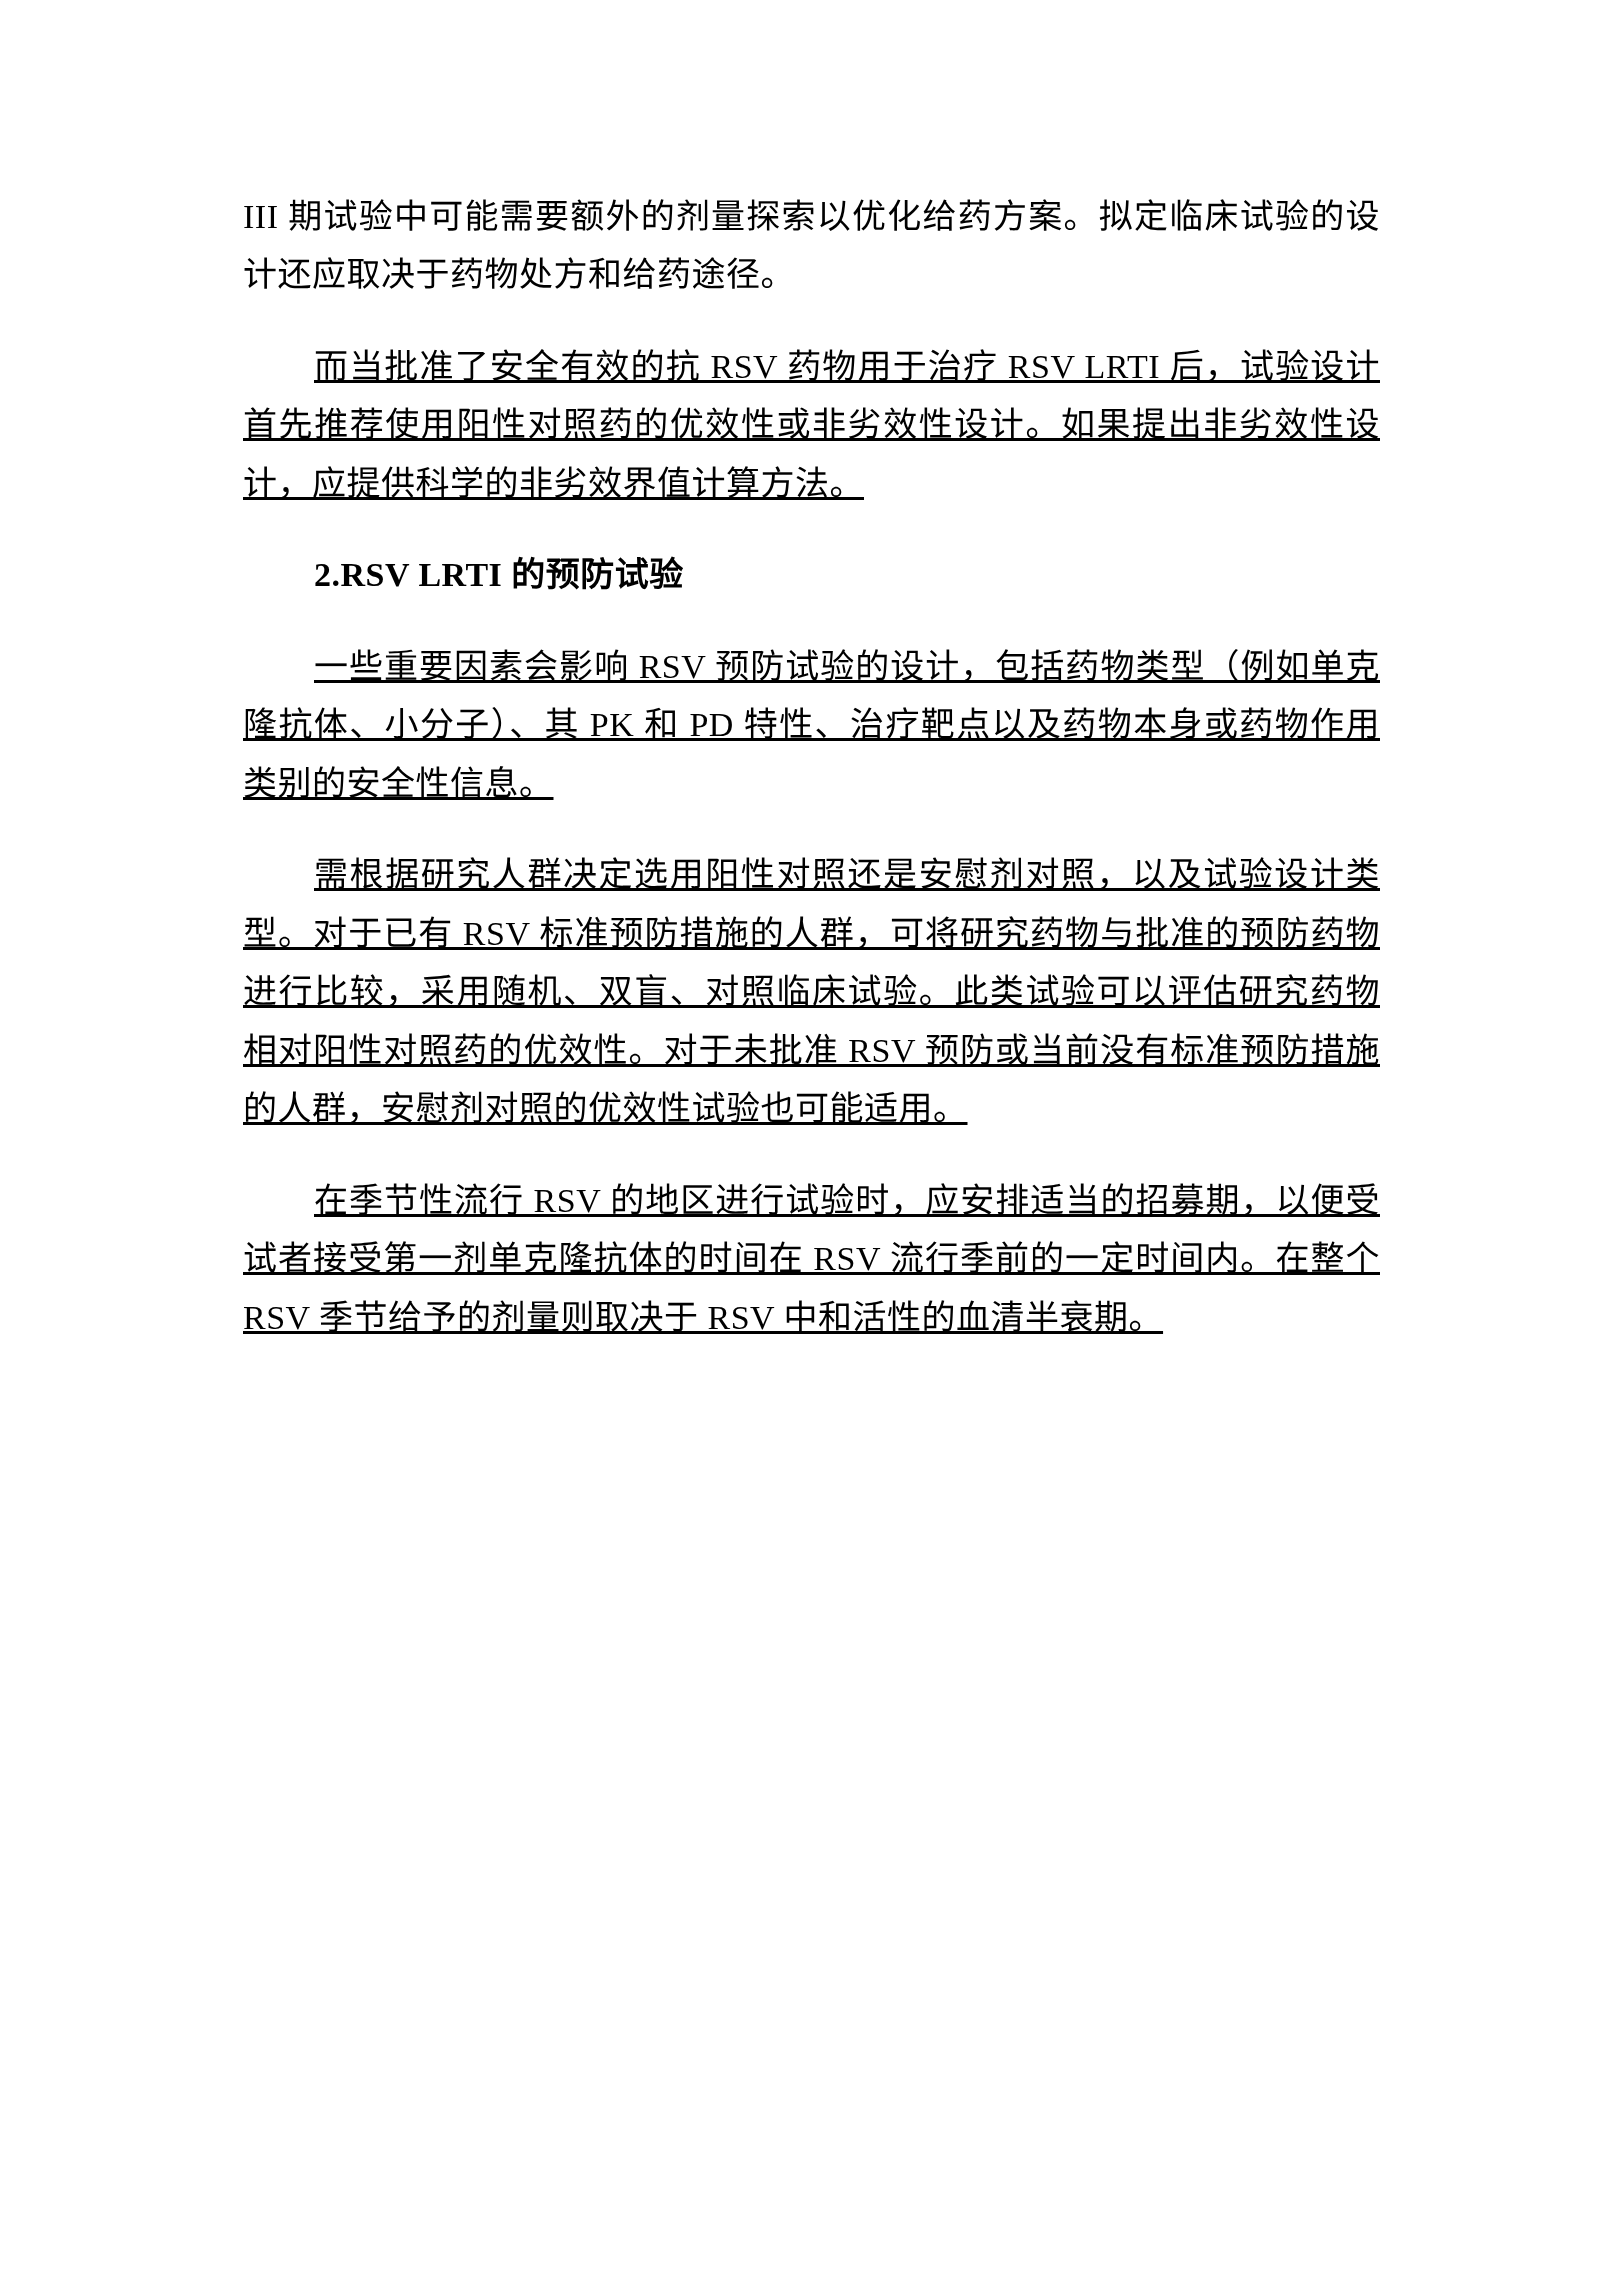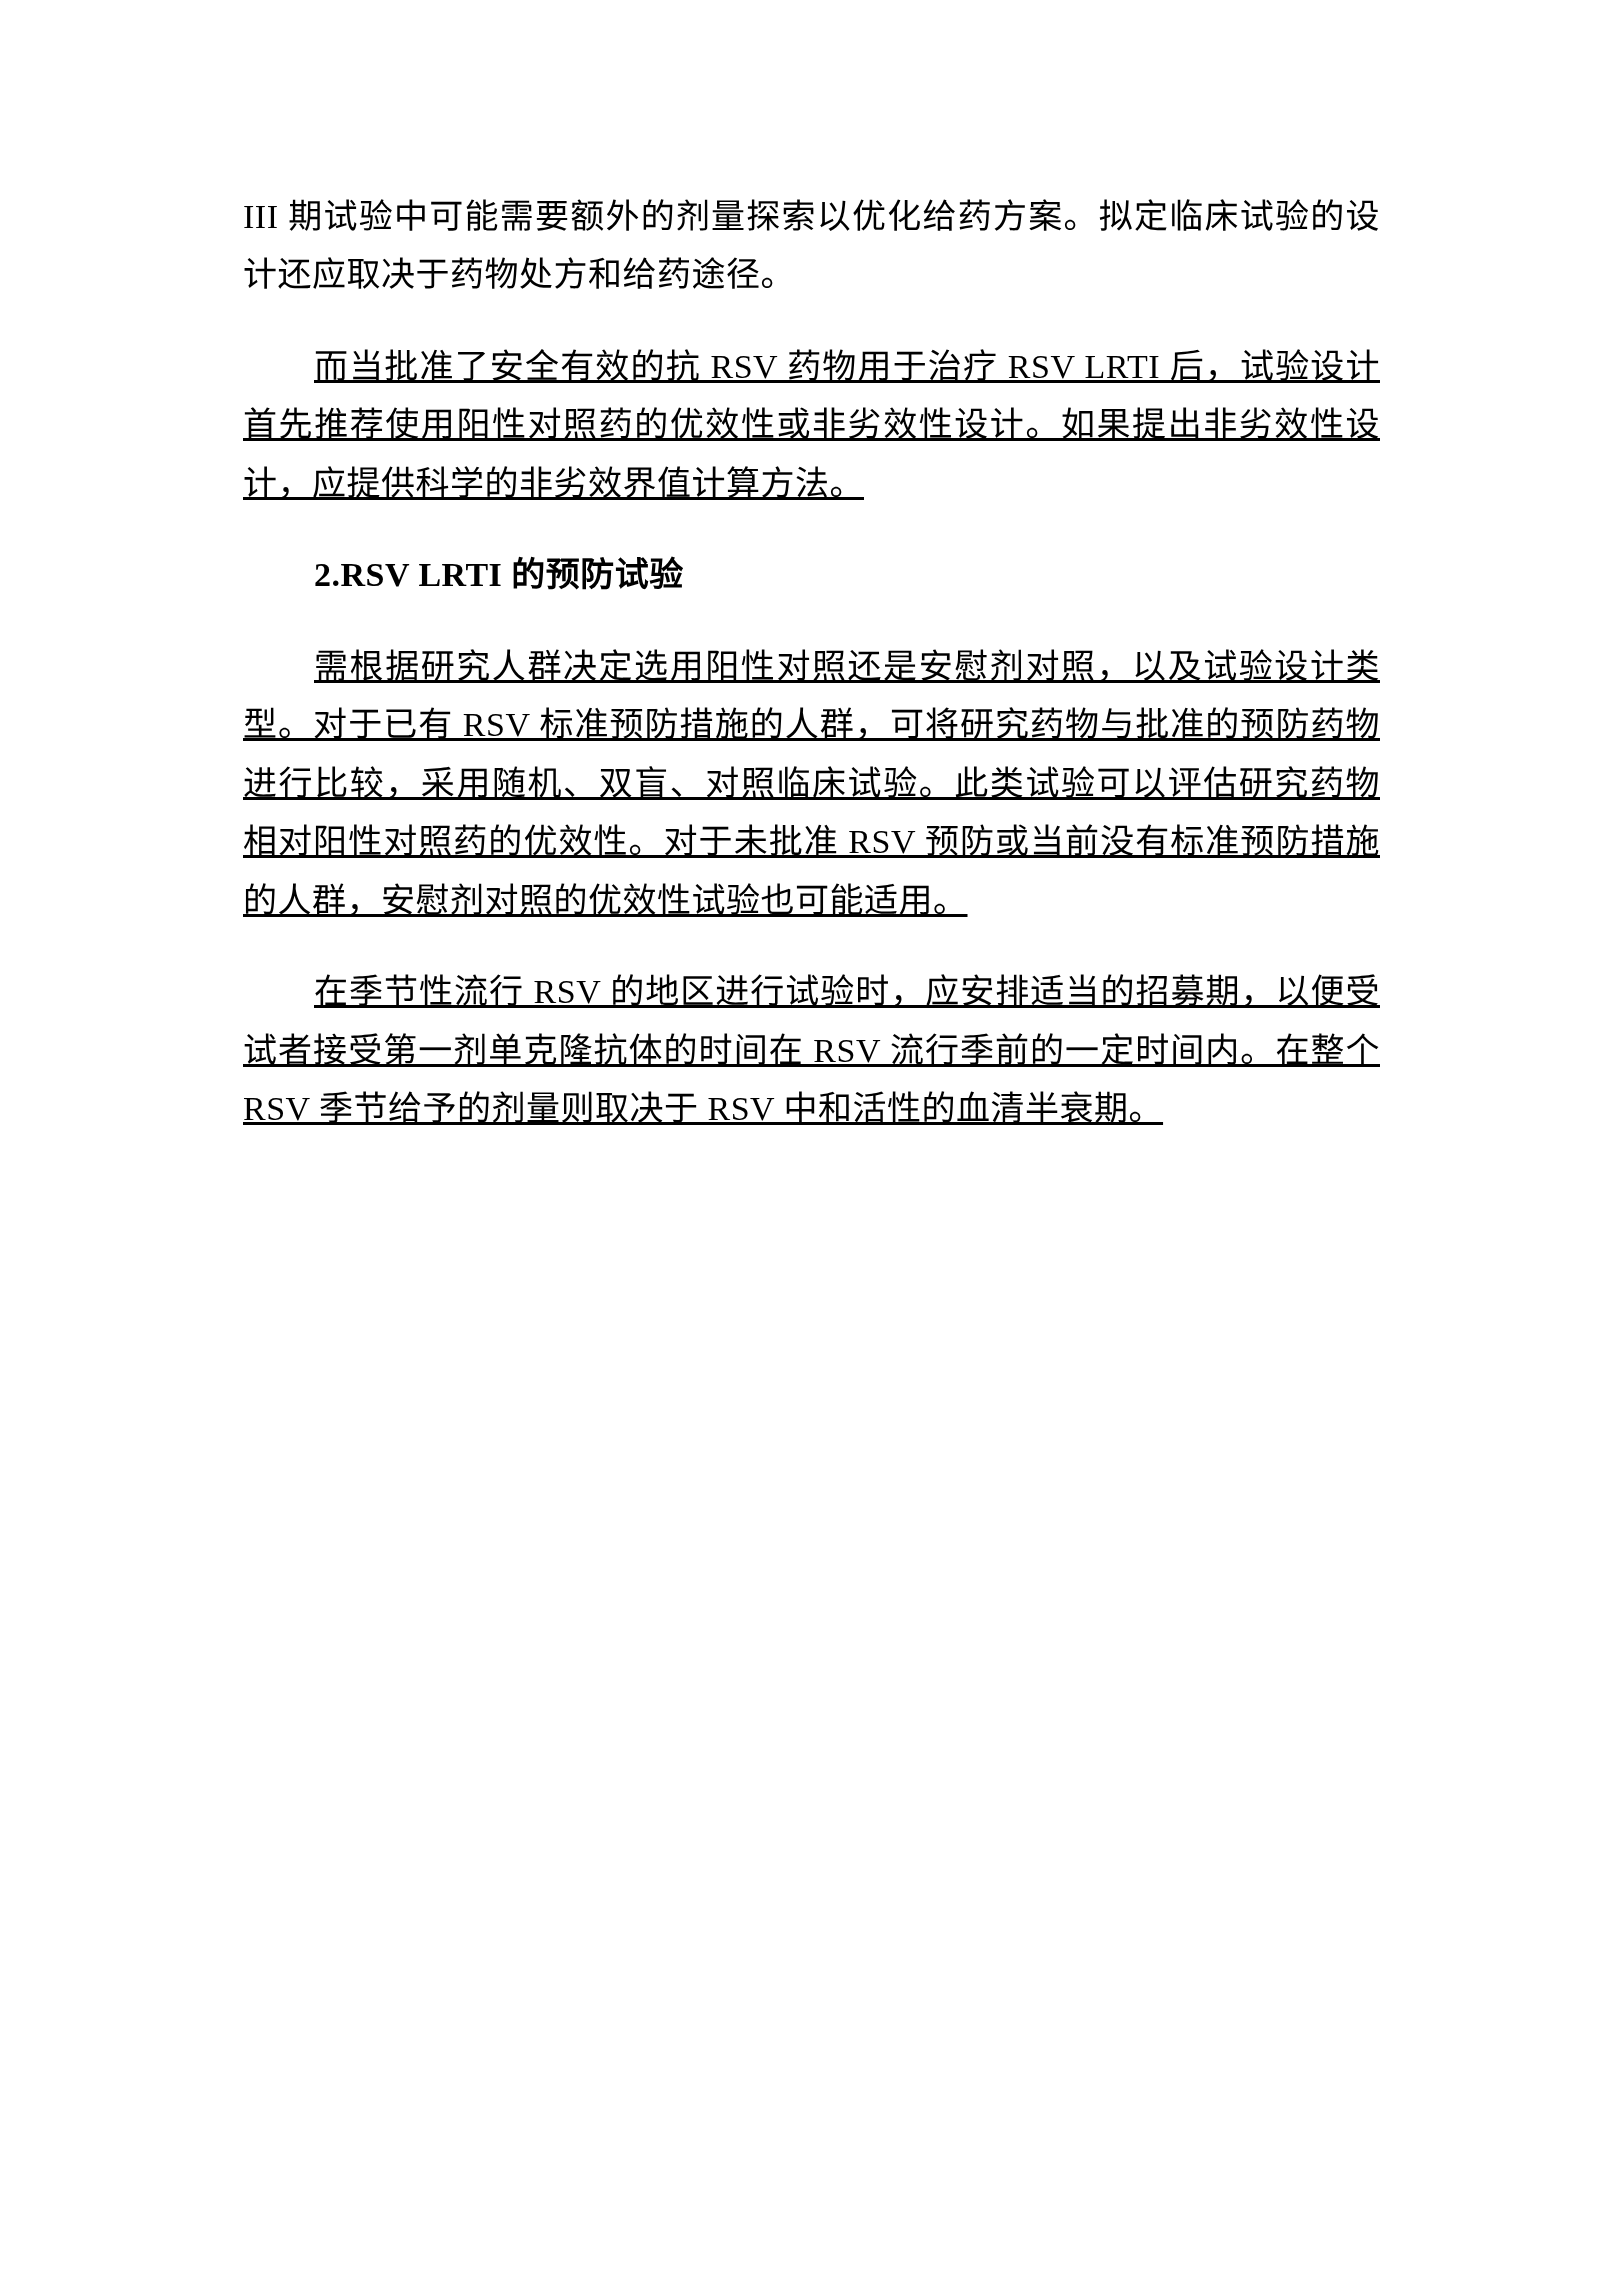--- a/index.html
+++ b/index.html
@@ -61,20 +61,21 @@
 <div class="page">
 
   <div class="content">
 
     <p class="para">III 期试验中可能需要额外的剂量探索以优化给药方案。拟定临床试验的设计还应取决于药物处方和给药途径。</p>
 
     <p class="para indent">而当批准了安全有效的抗 RSV 药物用于治疗 RSV LRTI 后，试验设计首先推荐使用阳性对照药的优效性或非劣效性设计。如果提出非劣效性设计，应提供科学的非劣效界值计算方法。</p>
 
     <p class="heading">2.RSV LRTI 的预防试验</p>
 
+    <p class="para indent">一些重要因素会影响 RSV 预防试验的设计，包括药物类型（例如单克隆抗体、小分子）、其 PK 和 PD 特性、治疗靶点以及药物本身或药物作用类别的安全性信息。</p>
 
     <p class="para indent">需根据研究人群决定选用阳性对照还是安慰剂对照，以及试验设计类型。对于已有 RSV 标准预防措施的人群，可将研究药物与批准的预防药物进行比较，采用随机、双盲、对照临床试验。此类试验可以评估研究药物相对阳性对照药的优效性。对于未批准 RSV 预防或当前没有标准预防措施的人群，安慰剂对照的优效性试验也可能适用。</p>
 
     <p class="para indent">在季节性流行 RSV 的地区进行试验时，应安排适当的招募期，以便受试者接受第一剂单克隆抗体的时间在 RSV 流行季前的一定时间内。在整个 RSV 季节给予的剂量则取决于 RSV 中和活性的血清半衰期。</p>
 
   </div>
 
   <div class="pagenum">11</div>
 
 </div>

